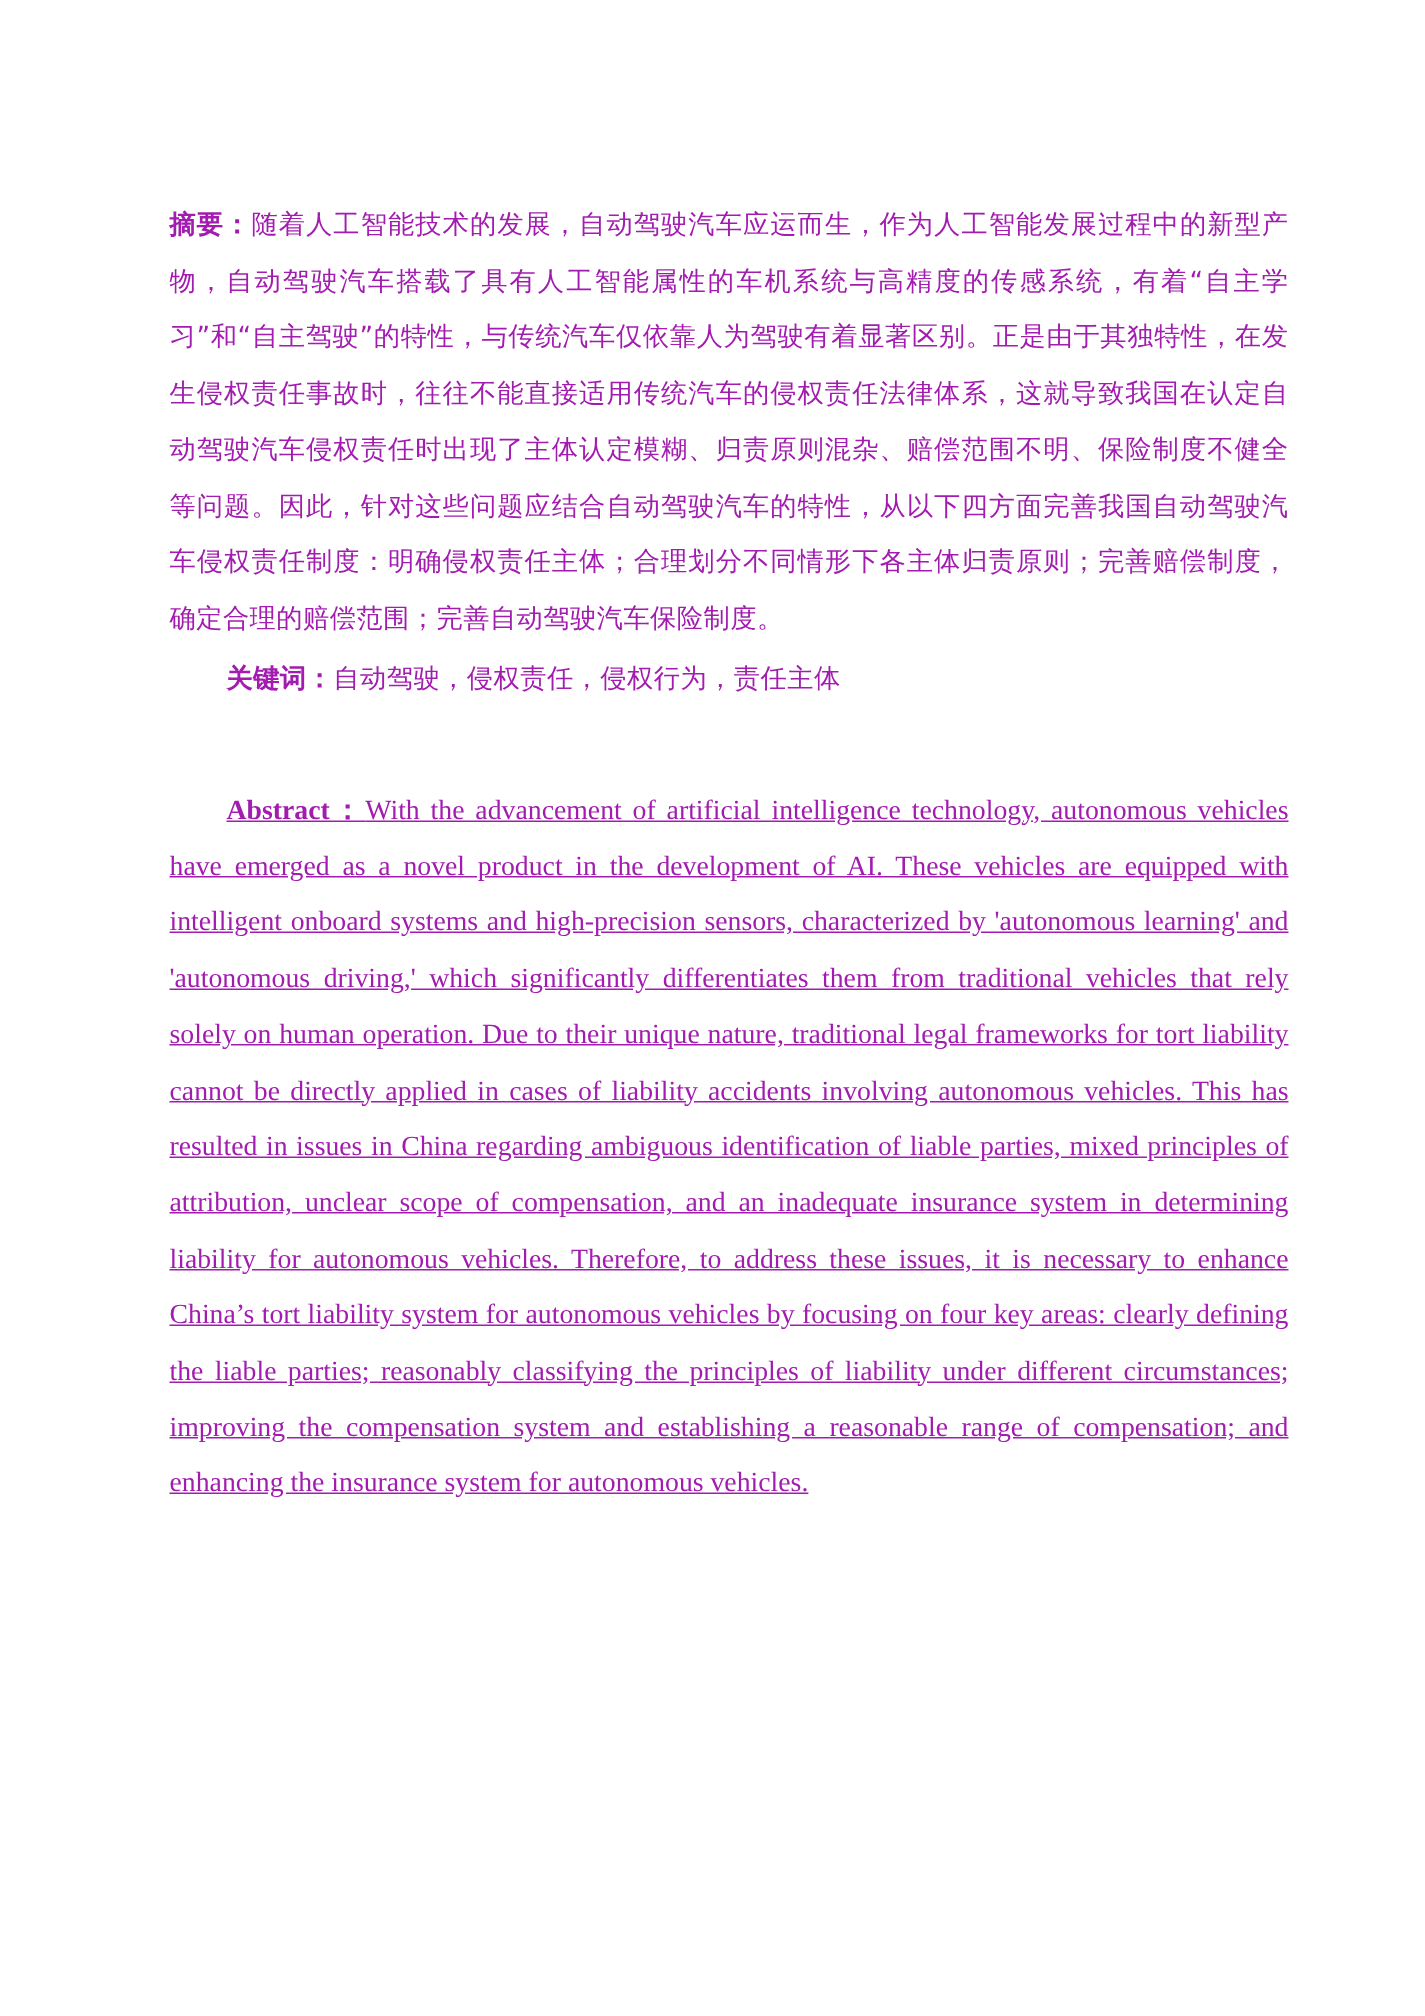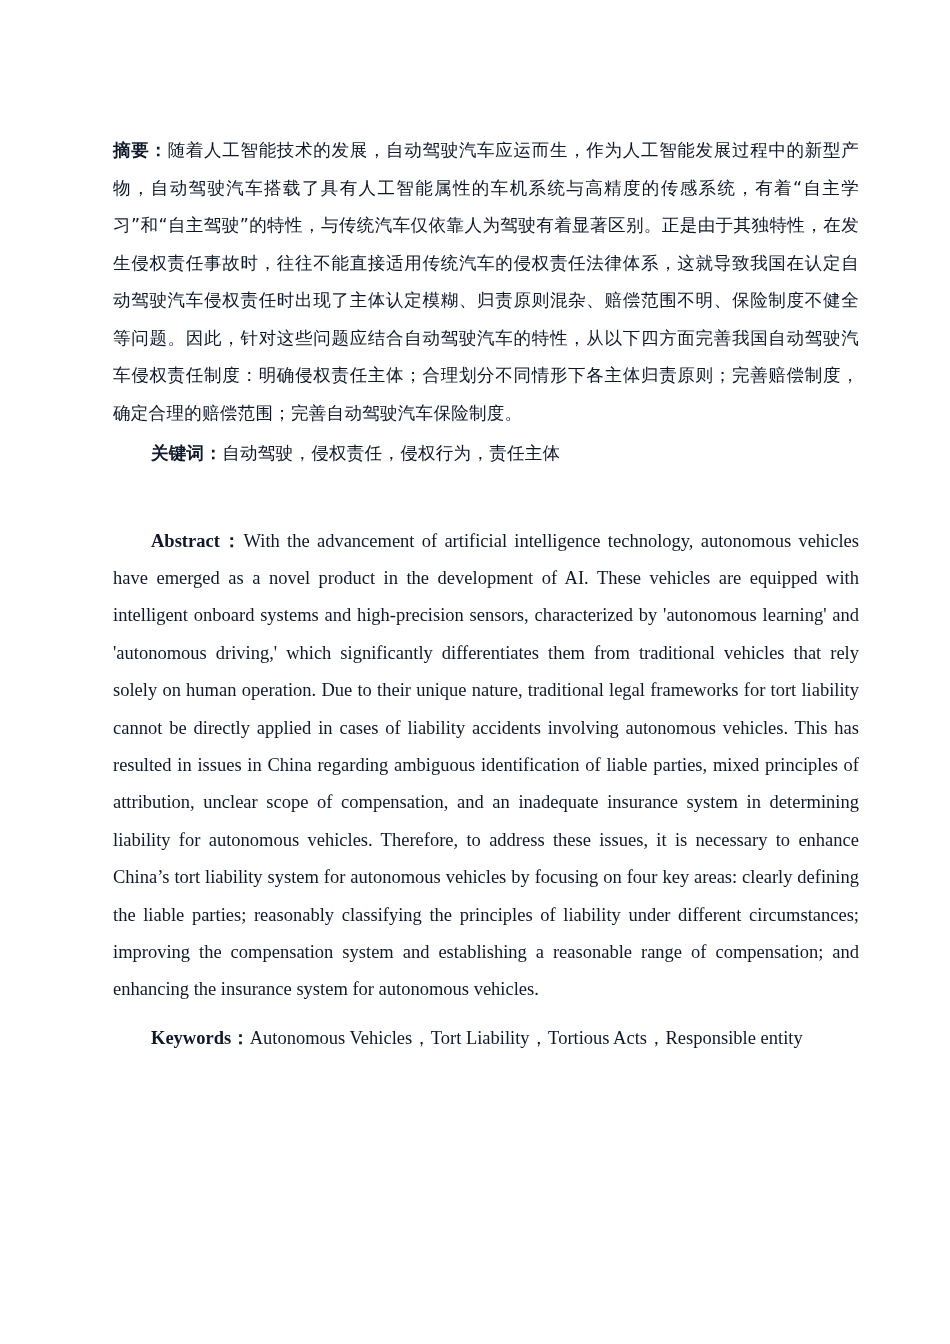--- a/index.html
+++ b/index.html
@@ -1,42 +1,42 @@
 <!DOCTYPE html>
 <html><head>
 <meta charset="utf-8">
 <style>
   html, body { margin: 0; padding: 0; background: #ffffff; }
   body { width: 950px; height: 1344px; position: relative; overflow: hidden; }
-  .page { position: absolute; left: 113px; top: 132px; width: 746px; color: #0f172a; }
+  .page { position: absolute; left: 113px; top: 132px; width: 746px; color: #a21caf; }
   .cn {
     font-family: "DejaVu Sans", sans-serif;
     font-size: 17.5px;
     line-height: 37.5px;
     text-align: justify;
     text-align-last: left;
     margin: 0;
     letter-spacing: 0.3px;
   }
   .cn-kw { margin-top: 3px; text-indent: 38px; }
   .en {
     font-family: "Liberation Serif", serif;
     font-size: 18.5px;
     line-height: 37.4px;
     text-align: justify;
     margin: 0;
+    text-decoration: underline;
   }
   .en-abs { margin-top: 50px; text-indent: 38px; }
   .en-kw { margin-top: 11px; text-indent: 38px; text-align: left; }
   .bold { font-weight: bold; }
 </style>
 </head>
 <body>
 
 <div class="page">
   <p class="cn"><span class="bold">摘要：</span><span>随着人工智能技术的发展，自动驾驶汽车应运而生，作为人工智能发展过程中的新型产物，自动驾驶汽车搭载了具有人工智能属性的车机系统与高精度的传感系统，有着“自主学习”和“自主驾驶”的特性，与传统汽车仅依靠人为驾驶有着显著区别。正是由于其独特性，在发生侵权责任事故时，往往不能直接适用传统汽车的侵权责任法律体系，这就导致我国在认定自动驾驶汽车侵权责任时出现了主体认定模糊、归责原则混杂、赔偿范围不明、保险制度不健全等问题。因此，针对这些问题应结合自动驾驶汽车的特性，从以下四方面完善我国自动驾驶汽车侵权责任制度：明确侵权责任主体；合理划分不同情形下各主体归责原则；完善赔偿制度，确定合理的赔偿范围；完善自动驾驶汽车保险制度。</span></p>
 
   <p class="cn cn-kw"><span class="bold">关键词：</span><span>自动驾驶，侵权责任，侵权行为，责任主体</span></p>
 
   <p class="en en-abs"><span class="bold">Abstract：</span><span>With the advancement of artificial intelligence technology, autonomous vehicles have emerged as a novel product in the development of AI. These vehicles are equipped with intelligent onboard systems and high-precision sensors, characterized by 'autonomous learning' and 'autonomous driving,' which significantly differentiates them from traditional vehicles that rely solely on human operation. Due to their unique nature, traditional legal frameworks for tort liability cannot be directly applied in cases of liability accidents involving autonomous vehicles. This has resulted in issues in China regarding ambiguous identification of liable parties, mixed principles of attribution, unclear scope of compensation, and an inadequate insurance system in determining liability for autonomous vehicles. Therefore, to address these issues, it is necessary to enhance China’s tort liability system for autonomous vehicles by focusing on four key areas: clearly defining the liable parties; reasonably classifying the principles of liability under different circumstances; improving the compensation system and establishing a reasonable range of compensation; and enhancing the insurance system for autonomous vehicles.</span></p>
 
-  <p class="en en-kw"><span class="bold">Keywords：</span><span>Autonomous Vehicles，Tort Liability，Tortious Acts，Responsible entity</span></p>
 </div>
 
 </body></html>

